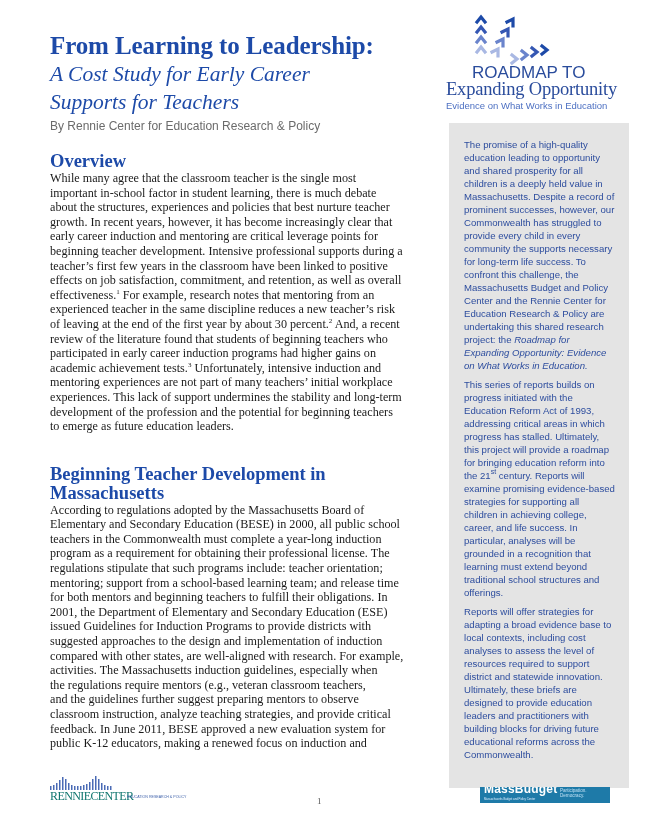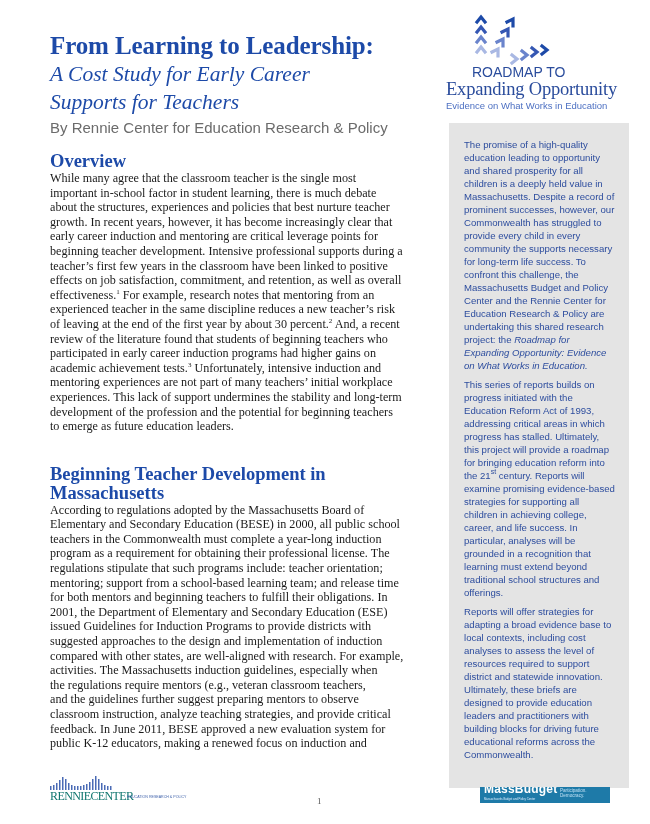--- a/index.html
+++ b/index.html
@@ -2,25 +2,25 @@
 <html><head>
 <meta charset="utf-8">
 <style>
   * { margin: 0; padding: 0; box-sizing: border-box; }
   html, body { width: 650px; height: 824px; background: #ffffff; overflow: hidden; }
   body { position: relative; font-family: "Liberation Serif", serif; color: #1a1a1a; }
 
   .title-block { position: absolute; left: 50px; top: 32px; width: 360px; }
   .title-main { font-family: "Liberation Serif", serif; font-weight: bold; font-size: 25px; line-height: 28px; color: #1d4aa8; white-space: nowrap; letter-spacing: -0.1px; }
   .title-sub { font-family: "Liberation Serif", serif; font-style: italic; font-size: 21.5px; line-height: 28px; color: #1d4aa8; }
-  .byline { font-family: "Liberation Sans", sans-serif; font-size: 15px; color: #6b6b6b; margin-top: 3px; }
+  .byline { font-family: "Liberation Sans", sans-serif; font-size: 12px; color: #6b6b6b; margin-top: 3px; }
 
   .roadmap { position: absolute; left: 446px; top: 12px; width: 200px; }
   .arrows { position: relative; width: 200px; height: 56px; }
-  .roadmap-label { font-family: "Liberation Sans", sans-serif; font-size: 14px; color: #2a4c9c; line-height: 13px; margin-left: 0; margin-top: -2px; padding-left: 26px; }
+  .roadmap-label { font-family: "Liberation Sans", sans-serif; font-size: 17px; color: #2a4c9c; line-height: 13px; margin-left: 0; margin-top: -2px; padding-left: 26px; }
   .roadmap-title { font-family: "Liberation Serif", serif; font-size: 18.5px; color: #2a4c9c; line-height: 20px; white-space: nowrap; letter-spacing: -0.2px; }
   .roadmap-tag { font-family: "Liberation Sans", sans-serif; font-size: 9.5px; color: #4d70c2; line-height: 13px; white-space: nowrap; }
 
   .main { position: absolute; left: 50px; top: 152px; width: 362px; }
   .h2 { font-family: "Liberation Serif", serif; font-weight: bold; font-size: 18.5px; color: #1d4aa8; line-height: 19px; }
   .para { font-family: "Liberation Serif", serif; font-size: 12.15px; line-height: 14.6px; color: #1a1a1a; white-space: nowrap; }
   .para .ln { display: block; }
   sup { font-size: 7px; vertical-align: 5px; line-height: 0; }
   .sec2 { margin-top: 31px; }
 

